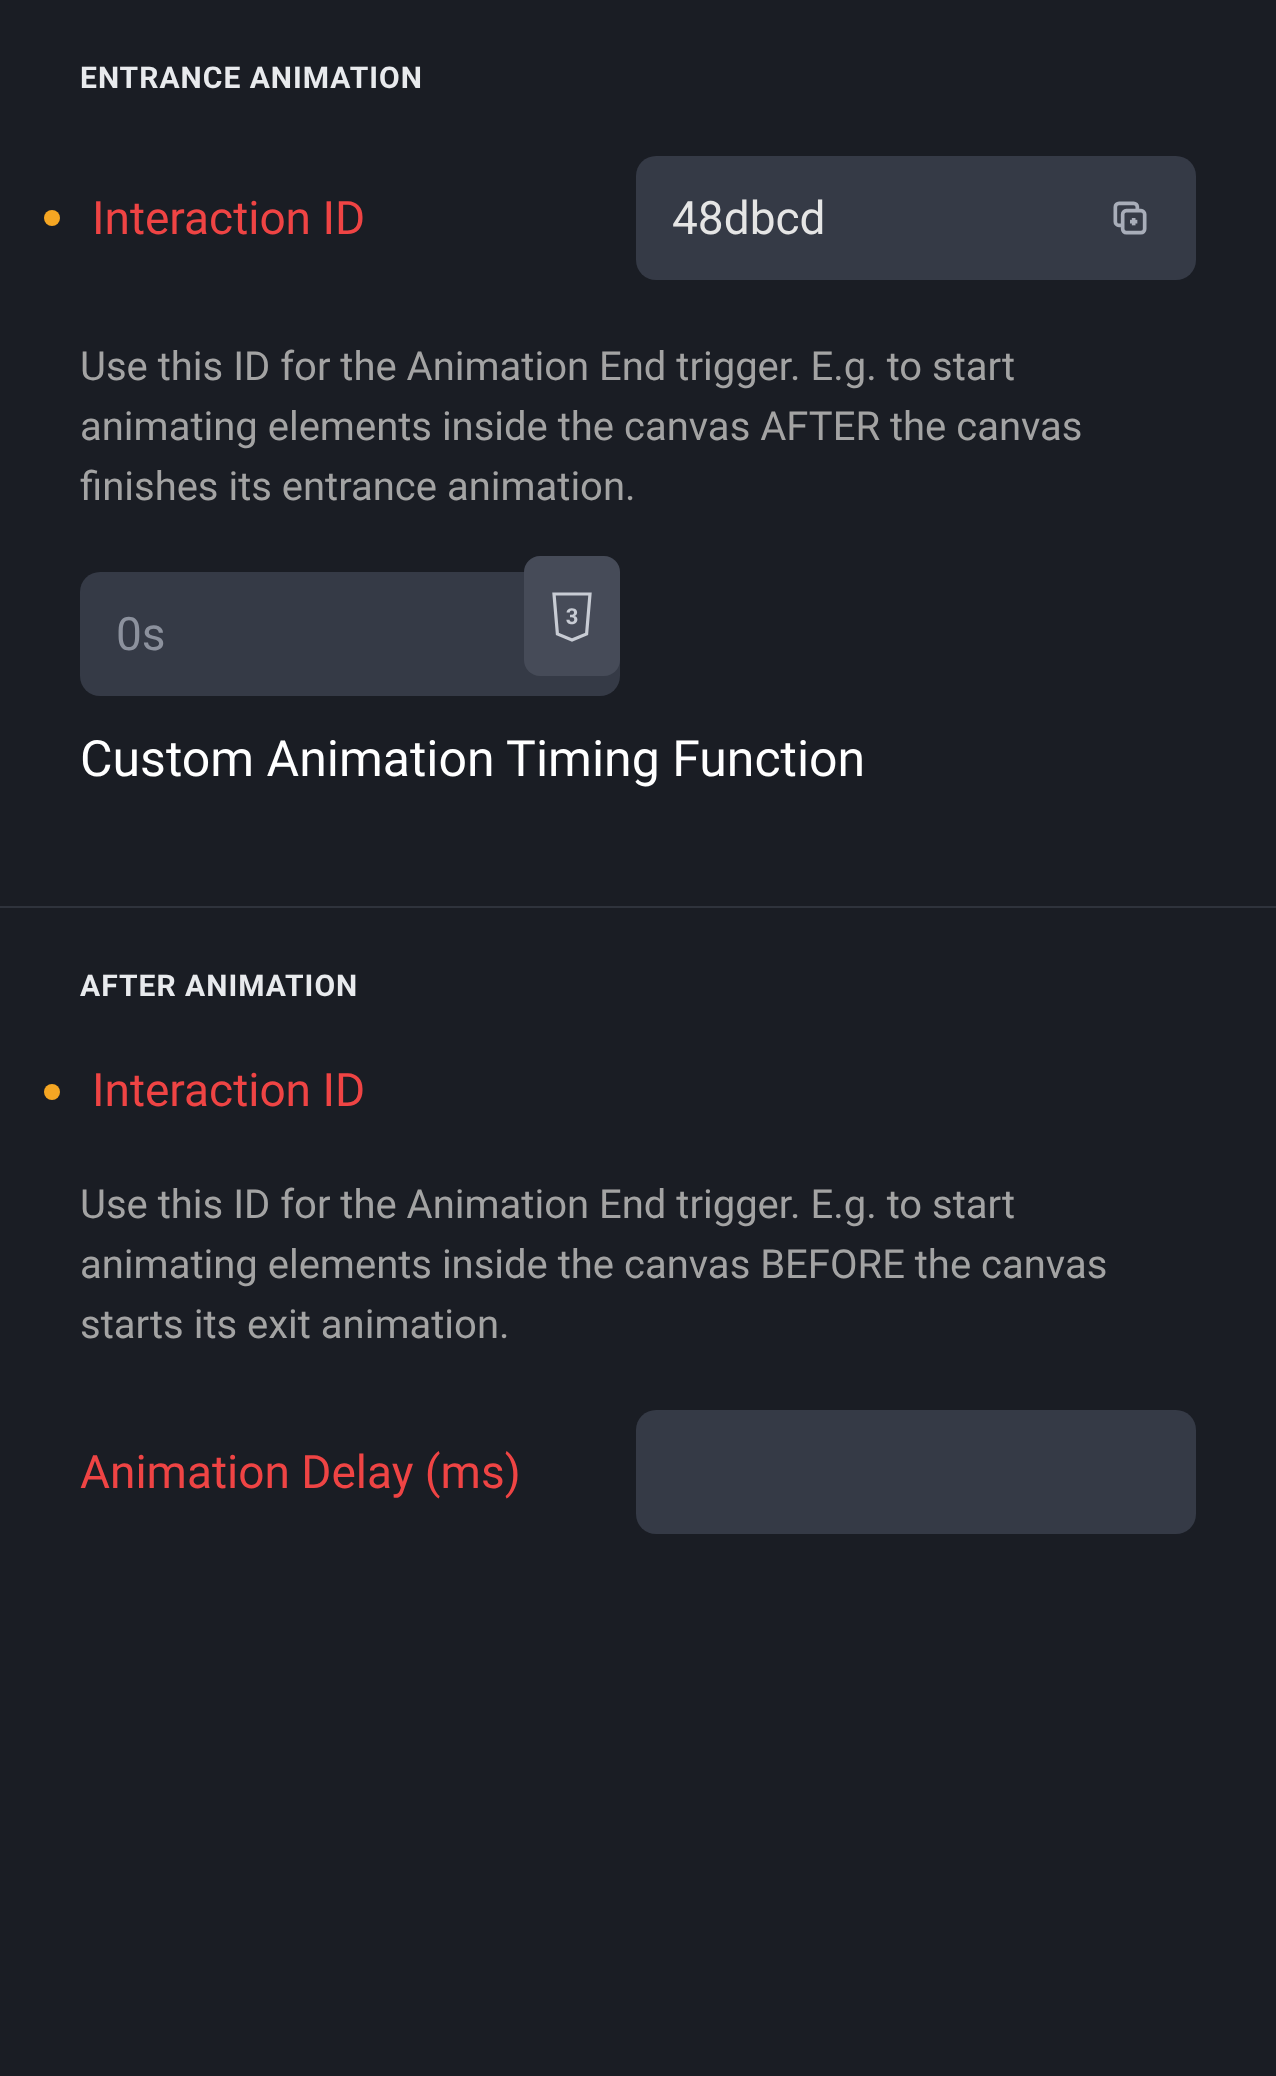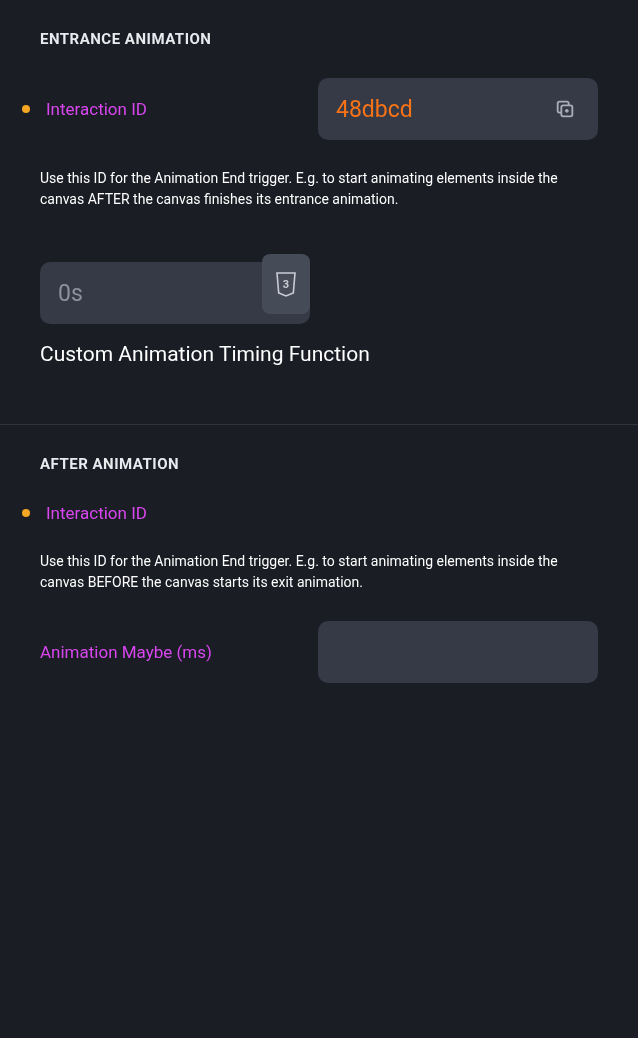--- a/index.html
+++ b/index.html
@@ -46,23 +46,23 @@
 
     .dot {
       width: 8px;
       height: 8px;
       border-radius: 50%;
       background: #f5a623;
       flex-shrink: 0;
     }
 
     .field-label {
-      font-size: 17px;
+      font-size: 23px;
       font-weight: 400;
-      color: #d946ef;
+      color: #ef4444;
       flex: 1;
     }
 
     .input-wrap {
       position: relative;
       display: flex;
       align-items: center;
       background: #353a46;
       border-radius: 10px;
       height: 62px;
@@ -72,21 +72,21 @@
     }
 
     .input-wrap.full {
       width: 100%;
     }
 
     .input-text {
       background: transparent;
       border: none;
       outline: none;
-      color: #f97316;
+      color: #e5e5e5;
       font-size: 23px;
       font-family: inherit;
       width: 100%;
     }
 
     .input-text::placeholder {
       color: #8c919d;
     }
 
     .copy-btn {
@@ -109,33 +109,33 @@
       height: 60px;
       background: #464b58;
       border-radius: 8px;
       display: flex;
       align-items: center;
       justify-content: center;
       color: #c8ccd4;
     }
 
     .help-text {
-      font-size: 14px;
+      font-size: 20px;
       line-height: 1.5;
-      color: #ffffff;
+      color: #a3a3a3;
       margin-bottom: 28px;
       margin-top: 28px;
     }
 
     .field-block {
       margin-bottom: 18px;
     }
 
     .field-block-label {
-      font-size: 21px;
+      font-size: 25px;
       font-weight: 400;
       color: #ffffff;
       margin-bottom: 18px;
     }
 
     svg {
       display: block;
     }
   </style>
 </head>
@@ -157,21 +157,21 @@
           <line x1="12" y1="14" x2="16" y2="14"></line>
           <line x1="14" y1="12" x2="14" y2="16"></line>
         </svg>
       </button>
     </div>
   </div>
 
   <p class="help-text">Use this ID for the Animation End trigger. E.g. to start animating elements inside the canvas AFTER the canvas finishes its entrance animation.</p>
 
   <div class="field-row">
-    <div class="input-wrap" style="width:270px; position:relative;margin-top:24px;">
+    <div class="input-wrap" style="width:270px; position:relative;">
       <input class="input-text" type="text" placeholder="0s" style="">
       <div class="css-badge">
         <svg width="24" height="27" viewBox="0 0 24 27" fill="none" stroke="currentColor" stroke-width="1.6">
           <path d="M3 2 L21 2 L19.3 22 L12 25 L4.7 22 Z"></path>
           <text x="12" y="17" font-size="11" font-weight="700" text-anchor="middle" fill="currentColor" stroke="none">3</text>
         </svg>
       </div>
     </div>
   </div>
 
@@ -186,20 +186,20 @@
   <h2 class="section-title">AFTER ANIMATION</h2>
 
   <div class="field-row with-dot">
     <span class="dot"></span>
     <span class="field-label">Interaction ID</span>
   </div>
 
   <p class="help-text">Use this ID for the Animation End trigger. E.g. to start animating elements inside the canvas BEFORE the canvas starts its exit animation.</p>
 
   <div class="field-row">
-    <span class="field-label">Animation Maybe (ms)</span>
+    <span class="field-label">Animation Delay (ms)</span>
     <div class="input-wrap">
       <input class="input-text" type="text" style="">
     </div>
   </div>
 
 
 </div>
 
 </body></html>

